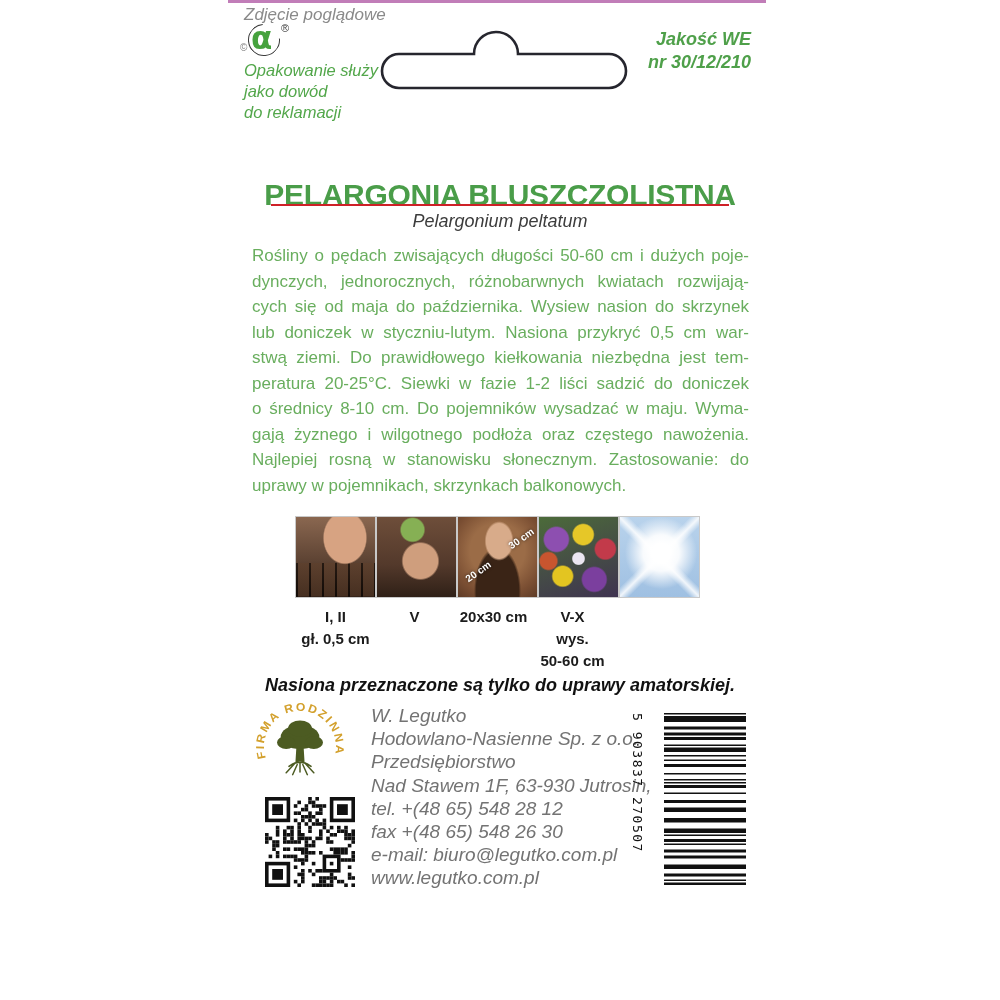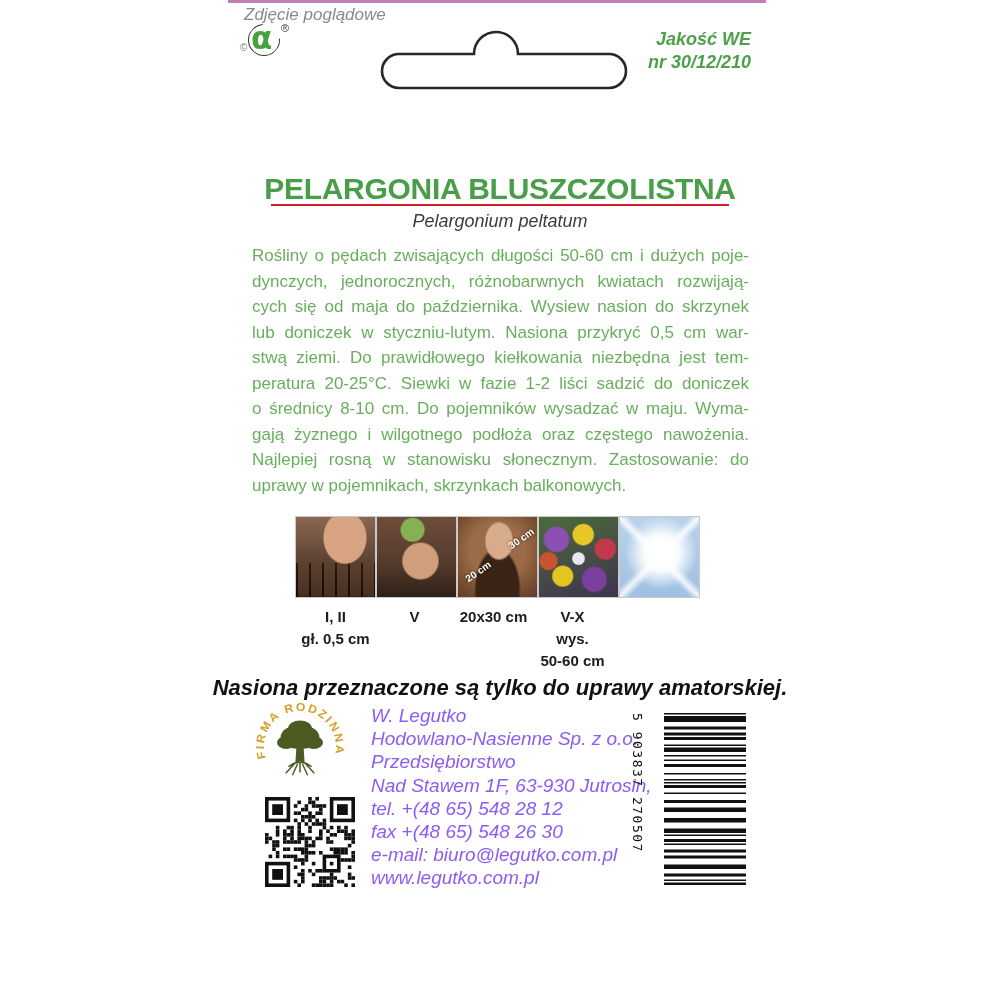--- a/index.html
+++ b/index.html
@@ -19,21 +19,21 @@
         border:1.6px solid #3c3c3c;border-top-color:transparent;transform:rotate(40deg);}
 
   .pack-note{position:absolute;left:244px;top:60px;font-size:16.5px;font-style:italic;
         color:#53a74b;line-height:21px;}
 
   .hang-tab{position:absolute;left:379px;top:30px;}
 
   .quality{position:absolute;top:28px;right:249px;text-align:right;font-size:18px;
         font-weight:bold;font-style:italic;color:#4fa04a;line-height:23px;margin-left:28px;}
 
-  .title{position:absolute;left:0;right:0;top:162px;margin:10px;text-align:center;
+  .title{position:absolute;left:0;right:0;top:162px;margin:16px;text-align:center;
         font-size:30px;font-weight:bold;letter-spacing:-0.3px;color:#4a9d49;}
   .red-rule{position:absolute;left:271px;top:204px;width:458px;height:2px;background:#ce2127;}
   .latin{position:absolute;left:0;right:0;top:211px;text-align:center;font-size:18px;
         font-style:italic;color:#3c3c3c;}
 
   .desc{position:absolute;left:252px;top:243px;width:497px;font-size:17px;color:#69ae5e;
         line-height:25.5px;}
   .desc .ln{text-align:justify;text-align-last:justify;white-space:nowrap;}
   .desc .ln:last-child{text-align-last:left;}
 
@@ -68,28 +68,28 @@
   .t5{background-image:
         radial-gradient(circle at 52% 45%, #ffffff 0 16%, rgba(255,255,255,.92) 30%, rgba(255,255,255,0) 60%),
         linear-gradient(45deg, rgba(255,255,255,0) 44%, rgba(255,255,255,.85) 50%, rgba(255,255,255,0) 56%),
         linear-gradient(-45deg, rgba(255,255,255,0) 44%, rgba(255,255,255,.85) 50%, rgba(255,255,255,0) 56%),
         linear-gradient(180deg,#b9d3ec 0%,#9fc0e2 100%);}
 
   .caps{position:absolute;left:296px;top:606px;display:flex;gap:0;font-weight:bold;
         font-size:15px;line-height:22px;color:#1c1c1c;}
   .cap{width:79px;text-align:center;}
 
-  .amateur{position:absolute;left:0;right:0;top:675px;text-align:center;font-size:22px;
+  .amateur{position:absolute;left:0;right:0;top:675px;text-align:center;font-size:18px;
         font-weight:bold;font-style:italic;color:#111;}
 
   .logo{position:absolute;left:254px;top:702px;}
   .qr{position:absolute;left:265px;top:797px;background:#fff;}
 
   .addr{position:absolute;left:371px;top:704px;font-size:19px;font-style:italic;
-        color:#8b5cf6;line-height:23.2px;}
+        color:#737373;line-height:23.2px;}
 
   .bc-num{position:absolute;left:645px;top:713px;width:176px;font-size:13px;
         font-family:"DejaVu Sans Mono",monospace;color:#111;letter-spacing:1.5px;
         transform:rotate(90deg);transform-origin:0 0;white-space:nowrap;}
   .bars{position:absolute;left:664px;top:713px;}
 </style>
 </head>
 <body>
 
 <div class="sheet">
@@ -98,20 +98,25 @@
 
   <div class="top-note">Zdjęcie poglądowe</div>
 
   <div class="alpha-wrap">
     <span class="alpha-arc"></span>
     <span class="copy">©</span>
     <span class="alpha">α</span>
     <span class="reg">®</span>
   </div>
 
+  <div class="pack-note">
+    <div>Opakowanie służy</div>
+    <div>jako dowód</div>
+    <div>do reklamacji</div>
+  </div>
 
   <svg class="hang-tab" width="252" height="64" viewBox="0 0 252 64">
     <path d="M20 24 H95 A22 22 0 0 1 139 24 H230 A17 17 0 0 1 247 41 A17 17 0 0 1 230 58 H20 A17 17 0 0 1 3 41 A17 17 0 0 1 20 24 Z" fill="#ffffff" stroke="#26262e" stroke-width="2.6"></path>
   </svg>
 
   <div class="quality">
     <div>Jakość WE</div>
     <div>nr 30/12/210</div>
   </div>
 

